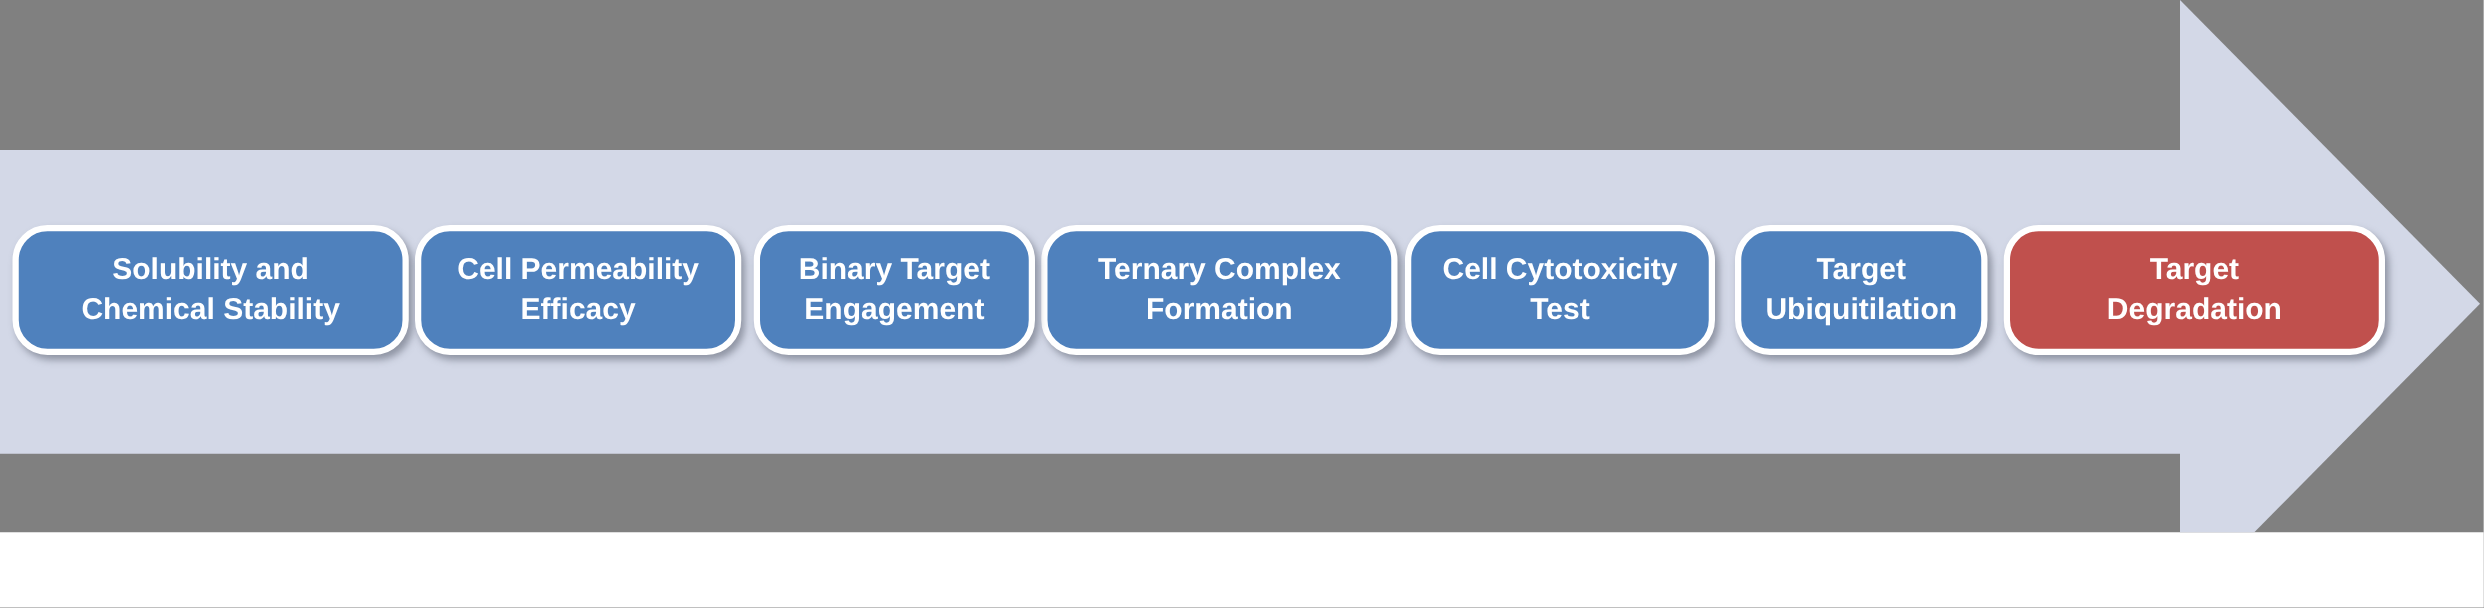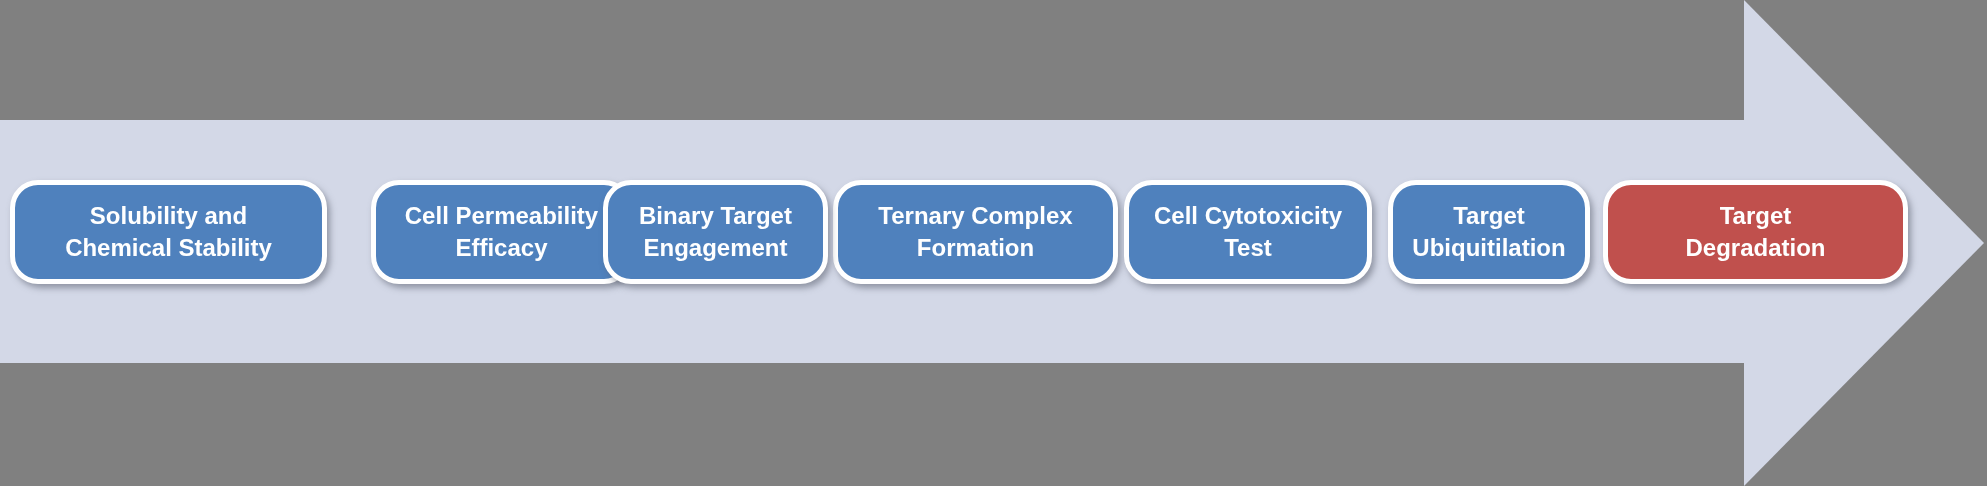--- a/index.html
+++ b/index.html
@@ -3,21 +3,21 @@
 <meta charset="utf-8">
 <style>
   html, body {
     margin: 0;
     padding: 0;
     font-family: "Liberation Sans", sans-serif;
   }
   .canvas {
     position: relative;
     width: 1987px;
-    height: 486px;
+    height: 426px;
     overflow: hidden;
   }
   .arrow-body {
     position: absolute;
     left: 0;
     top: 120px;
     width: 1744px;
     height: 243px;
   }
   .arrow-head {
@@ -43,21 +43,21 @@
   }
   .stage-label {
     color: #ffffff;
     font-weight: bold;
     font-size: 24px;
     line-height: 32px;
     white-space: pre-line;
     padding: 0 6px;
   }
   .s1 { left: 10px;   width: 317px; }
-  .s2 { left: 332px;  width: 261px; margin-left: 39px; }
+  .s2 { left: 332px;  width: 261px; }
   .s3 { left: 603px;  width: 225px; }
   .s4 { left: 833px;  width: 285px; }
   .s5 { left: 1124px; width: 248px; }
   .s6 { left: 1388px; width: 202px; }
   .s7 { left: 1603px; width: 305px; }
 </style>
 </head>
 <body>
 
 <div class="canvas" style="background: rgb(128, 128, 128);">

